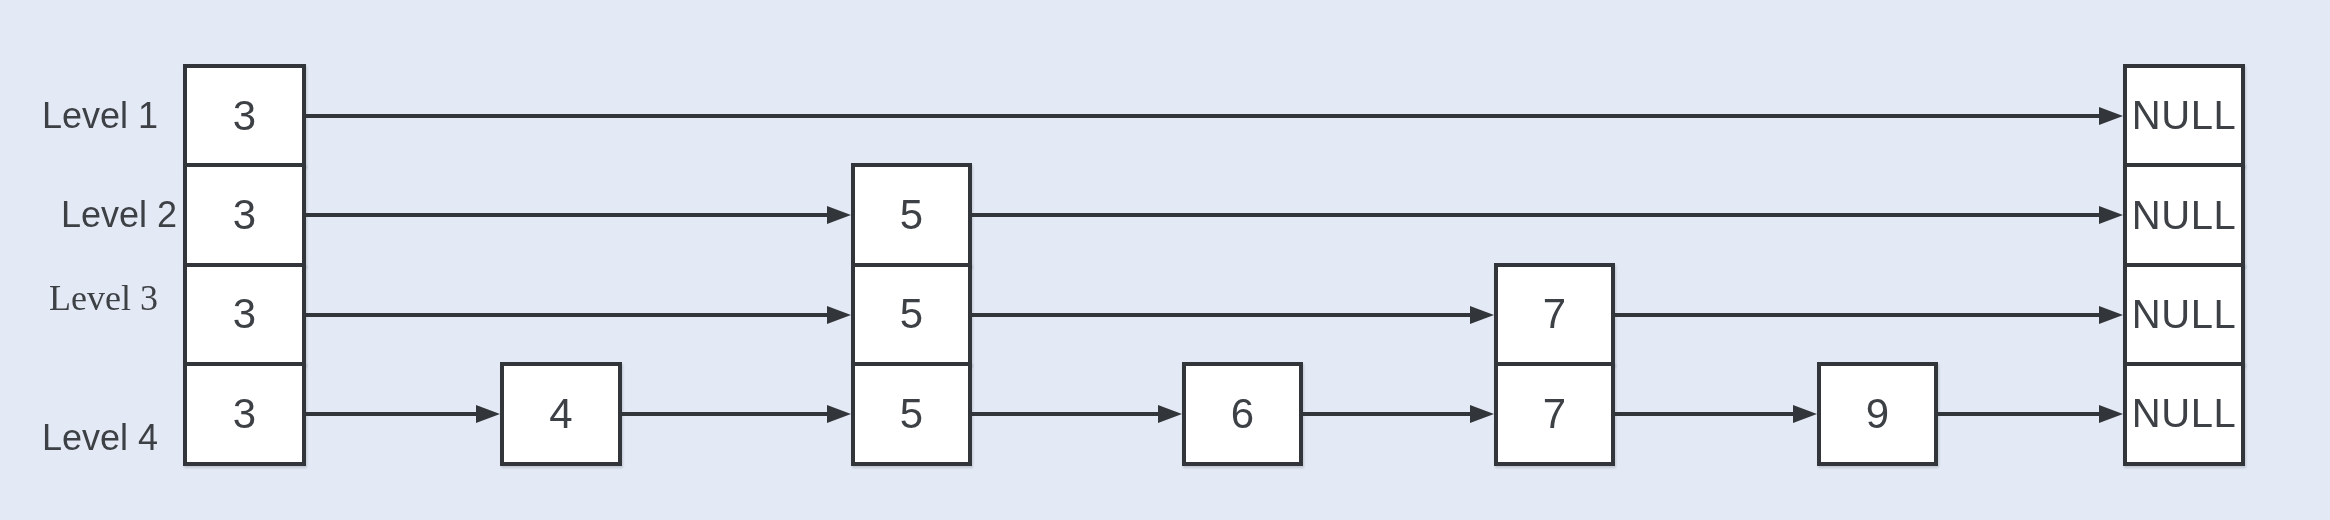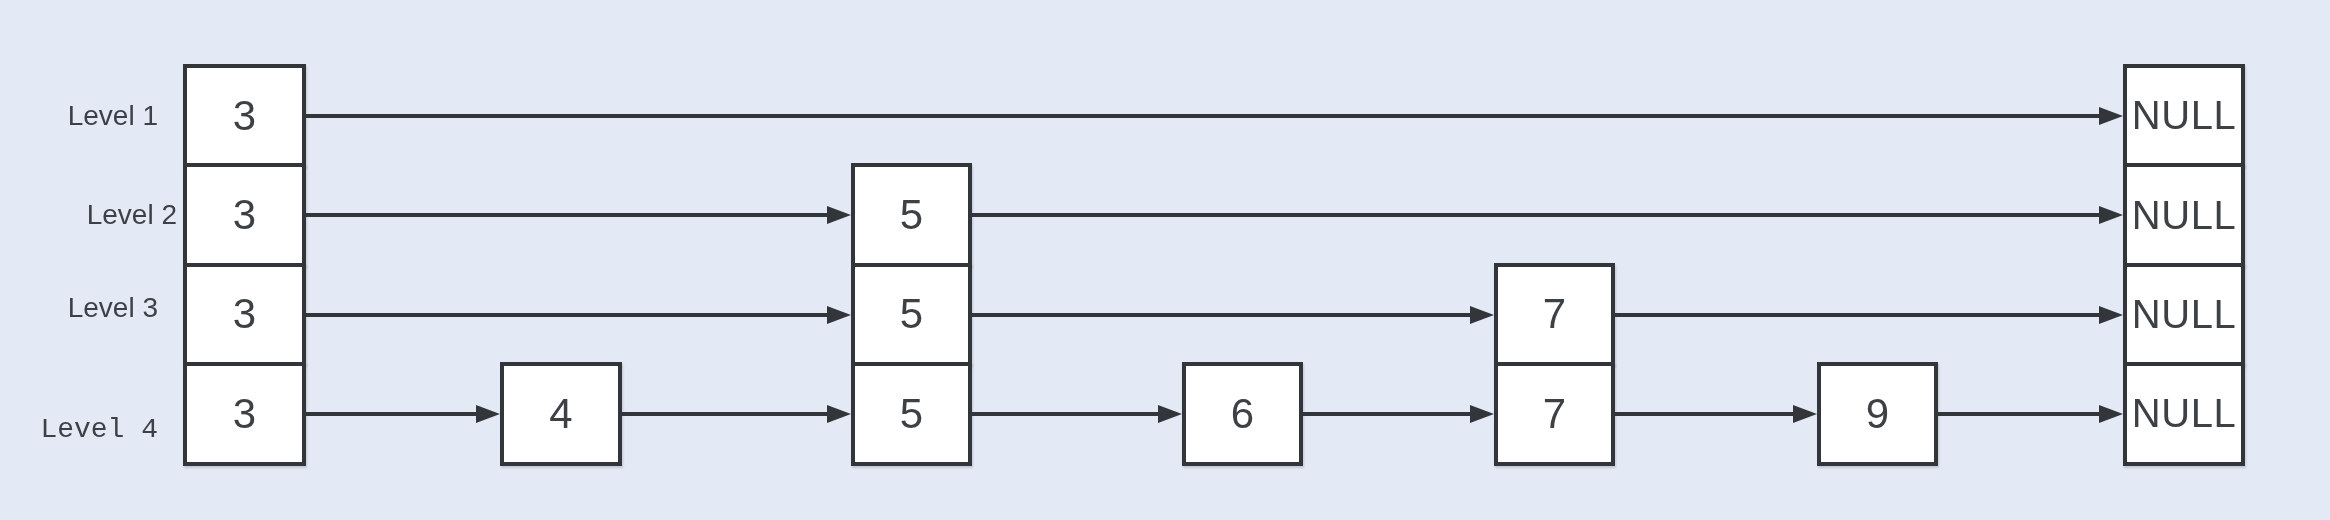--- a/index.html
+++ b/index.html
@@ -17,21 +17,21 @@
   #diagram {
     position: absolute;
     inset: 0;
   }
   .level-label {
     position: absolute;
     left: 0;
     width: 158px;
     text-align: right;
     transform: translateY(-50%);
-    font-size: 28px;
+    font-size: 36px;
     color: var(--text, #3d4146);
     white-space: nowrap;
   }
   .cell {
     position: absolute;
     box-sizing: border-box;
     background: var(--fill, #ffffff);
     border: 4px solid var(--stroke, #32363b);
     display: flex;
     align-items: center;
@@ -55,22 +55,22 @@
     height: 0;
     border-style: solid;
   }
 </style>
 </head>
 <body style="--bg: #e4eaf5; --fill: #ffffff; --stroke: #32363b; --text: #3d4146;">
 
 <div id="diagram">
     <div class="level-label" style="width: 158px; top: 115.7px;">Level 1</div>
     <div class="level-label" style="width: 158px; top: 215.1px; padding-left: 19px;">Level 2</div>
-    <div class="level-label" style="width: 158px; top: 308px;">Level 3</div>
-    <div class="level-label" style="width: 158px; top: 429px; font-family: Liberation Mono, monospace;">Level 4</div>
+    <div class="level-label" style="width: 158px; top: 298px; font-family: Liberation Serif, serif;">Level 3</div>
+    <div class="level-label" style="width: 158px; top: 438px;">Level 4</div>
     <div class="cell" style="left: 183px; top: 64px; width: 123px; height: 103.4px;">3</div>
     <div class="cell" style="left: 183px; top: 163.4px; width: 123px; height: 103.4px;">3</div>
     <div class="cell" style="left: 183px; top: 262.8px; width: 123px; height: 103.4px;">3</div>
     <div class="cell" style="left: 183px; top: 362.2px; width: 123px; height: 103.4px;">3</div>
     <div class="cell" style="left: 500px; top: 362.2px; width: 122px; height: 103.4px;">4</div>
     <div class="cell" style="left: 851px; top: 163.4px; width: 121px; height: 103.4px;">5</div>
     <div class="cell" style="left: 851px; top: 262.8px; width: 121px; height: 103.4px;">5</div>
     <div class="cell" style="left: 851px; top: 362.2px; width: 121px; height: 103.4px;">5</div>
     <div class="cell" style="left: 1182px; top: 362.2px; width: 121px; height: 103.4px;">6</div>
     <div class="cell" style="left: 1494px; top: 262.8px; width: 121px; height: 103.4px;">7</div>

